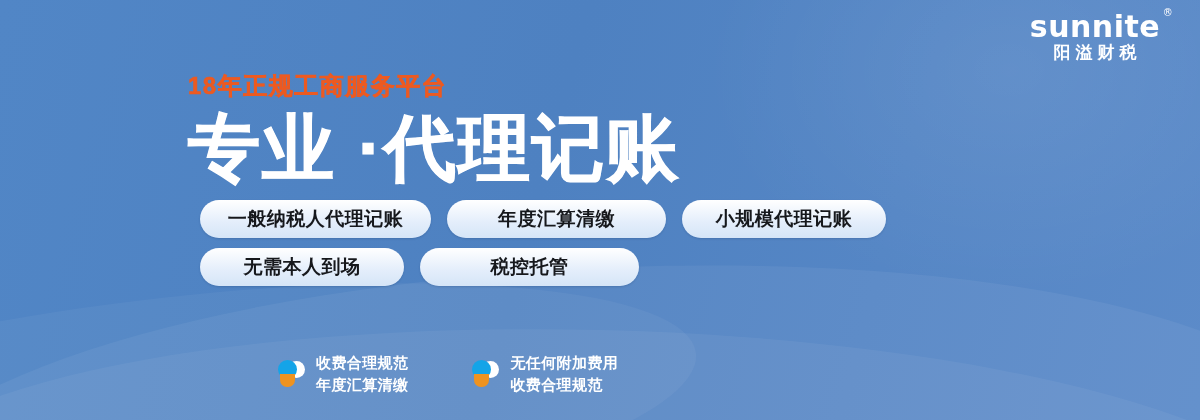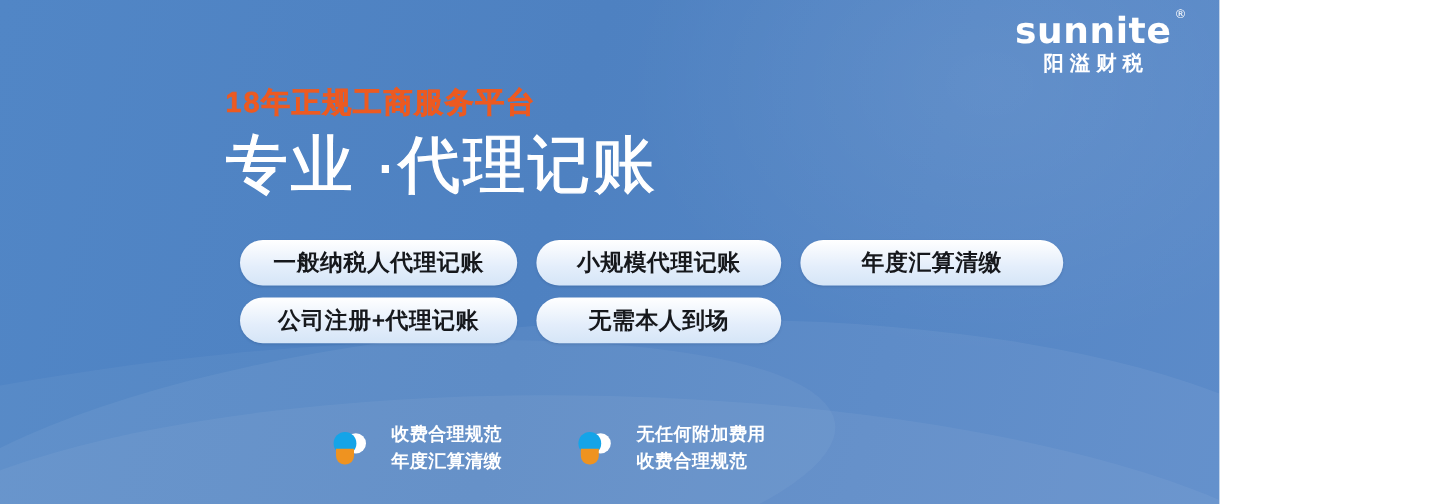--- a/index.html
+++ b/index.html
@@ -6,21 +6,21 @@
 
   html, body {
     width: 1200px;
     height: 420px;
     overflow: hidden;
     font-family: "Liberation Sans", "DejaVu Sans", sans-serif;
   }
 
   .banner {
     position: relative;
-    width: 1016px;
+    width: 1200px;
     height: 420px;
     background: #4f82c2;
     background-image: linear-gradient(105deg, #5186c6 0%, #4e81c1 45%, #5c8bc9 100%);
     overflow: hidden;
   }
 
   
   .wave-band {
     position: absolute;
     left: -120px;
@@ -107,22 +107,22 @@
     color: #ec5a21;
     font-size: 24px;
     font-weight: bold;
     letter-spacing: 1.5px;
     line-height: 1.1;
     -webkit-text-stroke: 0.6px #ec5a21;
   }
   .title {
     margin-top: 12px;
     color: #ffffff;
-    font-size: 52px;
-    font-weight: normal;
+    font-size: 72px;
+    font-weight: bold;
     letter-spacing: 2px;
     line-height: 1.05;
     -webkit-text-stroke: 1px #ffffff;
   }
 
   
   .pill-grid {
     position: absolute;
     left: 200px;
     top: 200px;
@@ -156,21 +156,21 @@
   .features {
     position: absolute;
     left: 276px;
     top: 352px;
     display: flex;
     gap: 62px;
   }
   .feature {
     display: flex;
     align-items: center;
-    gap: 20px;
+    gap: 10px;
   }
   .feat-icon {
     position: relative;
     width: 30px;
     height: 34px;
     flex: 0 0 30px;
   }
   .feat-icon .disc-white {
     position: absolute;
     left: 12px;
@@ -226,26 +226,26 @@
   </div>
 
   <div class="headline-area">
     <div class="eyebrow">18年正规工商服务平台</div>
     <div class="title">专业 ·代理记账</div>
   </div>
 
   <div class="pill-grid">
     <div class="pill-row">
       <div class="pill w1">一般纳税人代理记账</div>
+      <div class="pill w3">年度汇算清缴</div>
       <div class="pill w2">小规模代理记账</div>
-      <div class="pill w3">年度汇算清缴</div>
     </div>
     <div class="pill-row">
-      <div class="pill w1">公司注册+代理记账</div>
       <div class="pill w2">无需本人到场</div>
+      <div class="pill w3">税控托管</div>
     </div>
   </div>
 
   <div class="features">
 
     <div class="feature">
       <span class="feat-icon">
         <span class="disc-white"></span>
         <span class="disc-cyan"></span>
         <span class="drop-orange"></span>

